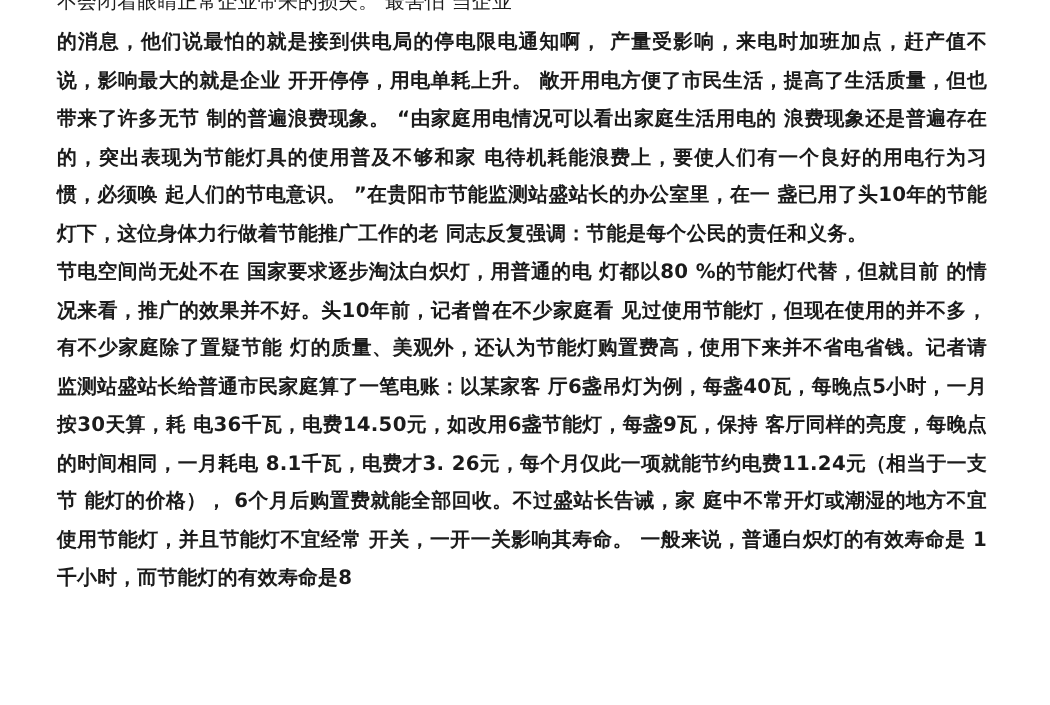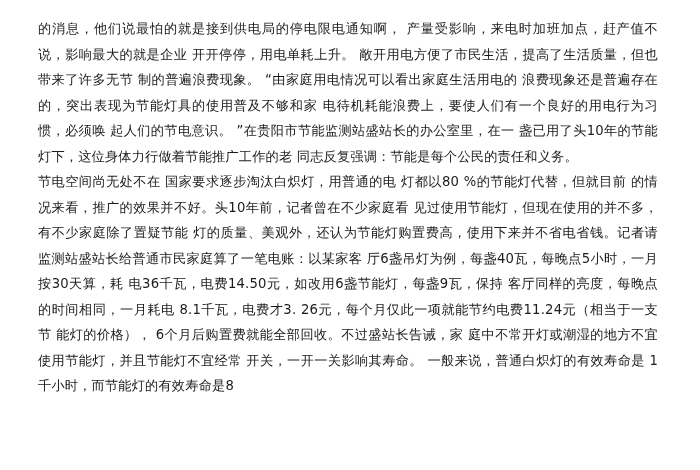--- a/index.html
+++ b/index.html
@@ -26,20 +26,21 @@
     line-height: 25.5px;
     color: #1b1b1b;
     text-align: justify;
     text-justify: inter-ideograph;
     letter-spacing: 0.2px;
     word-break: break-all;
   }
   .doc-body p {
     margin: 0;
     padding: 0;
+    font-weight: bold;
   }
   .line-clip {
     position: absolute;
     top: 0;
     left: 0;
     width: 700px;
     height: 14px;
     overflow: hidden;
   }
   .top-partial {
@@ -60,20 +61,23 @@
     width: 700px;
     height: 6px;
     background: #ffffff;
   }
 </style>
 </head>
 <body>
 
 <div class="page">
 
+  <div class="line-clip">
+    <div class="top-partial">不会闭着眼睛正常企业带来的损失。 最害怕   当企业</div>
+  </div>
 
   <div class="doc-body" style="padding-top:14px;">
     <p>的消息，他们说最怕的就是接到供电局的停电限电通知啊， 产量受影响，来电时加班加点，赶产值不说，影响最大的就是企业 开开停停，用电单耗上升。 敞开用电方便了市民生活，提高了生活质量，但也带来了许多无节 制的普遍浪费现象。 “由家庭用电情况可以看出家庭生活用电的 浪费现象还是普遍存在的，突出表现为节能灯具的使用普及不够和家 电待机耗能浪费上，要使人们有一个良好的用电行为习惯，必须唤 起人们的节电意识。 ”在贵阳市节能监测站盛站长的办公室里，在一 盏已用了头10年的节能灯下，这位身体力行做着节能推广工作的老 同志反复强调：节能是每个公民的责任和义务。</p>
     <p>节电空间尚无处不在 国家要求逐步淘汰白炽灯，用普通的电 灯都以80 %的节能灯代替，但就目前 的情况来看，推广的效果并不好。头10年前，记者曾在不少家庭看 见过使用节能灯，但现在使用的并不多，有不少家庭除了置疑节能 灯的质量、美观外，还认为节能灯购置费高，使用下来并不省电省钱。记者请监测站盛站长给普通市民家庭算了一笔电账：以某家客 厅6盏吊灯为例，每盏40瓦，每晚点5小时，一月按30天算，耗 电36千瓦，电费14.50元，如改用6盏节能灯，每盏9瓦，保持 客厅同样的亮度，每晚点的时间相同，一月耗电                                     8.1千瓦，电费才3. 26元，每个月仅此一项就能节约电费11.24元（相当于一支节 能灯的价格）， 6个月后购置费就能全部回收。不过盛站长告诫，家 庭中不常开灯或潮湿的地方不宜使用节能灯，并且节能灯不宜经常 开关，一开一关影响其寿命。 一般来说，普通白炽灯的有效寿命是 1千小时，而节能灯的有效寿命是8</p>
   </div>
 
   <div class="fade-bottom"></div>
 </div>
 
 </body></html>

